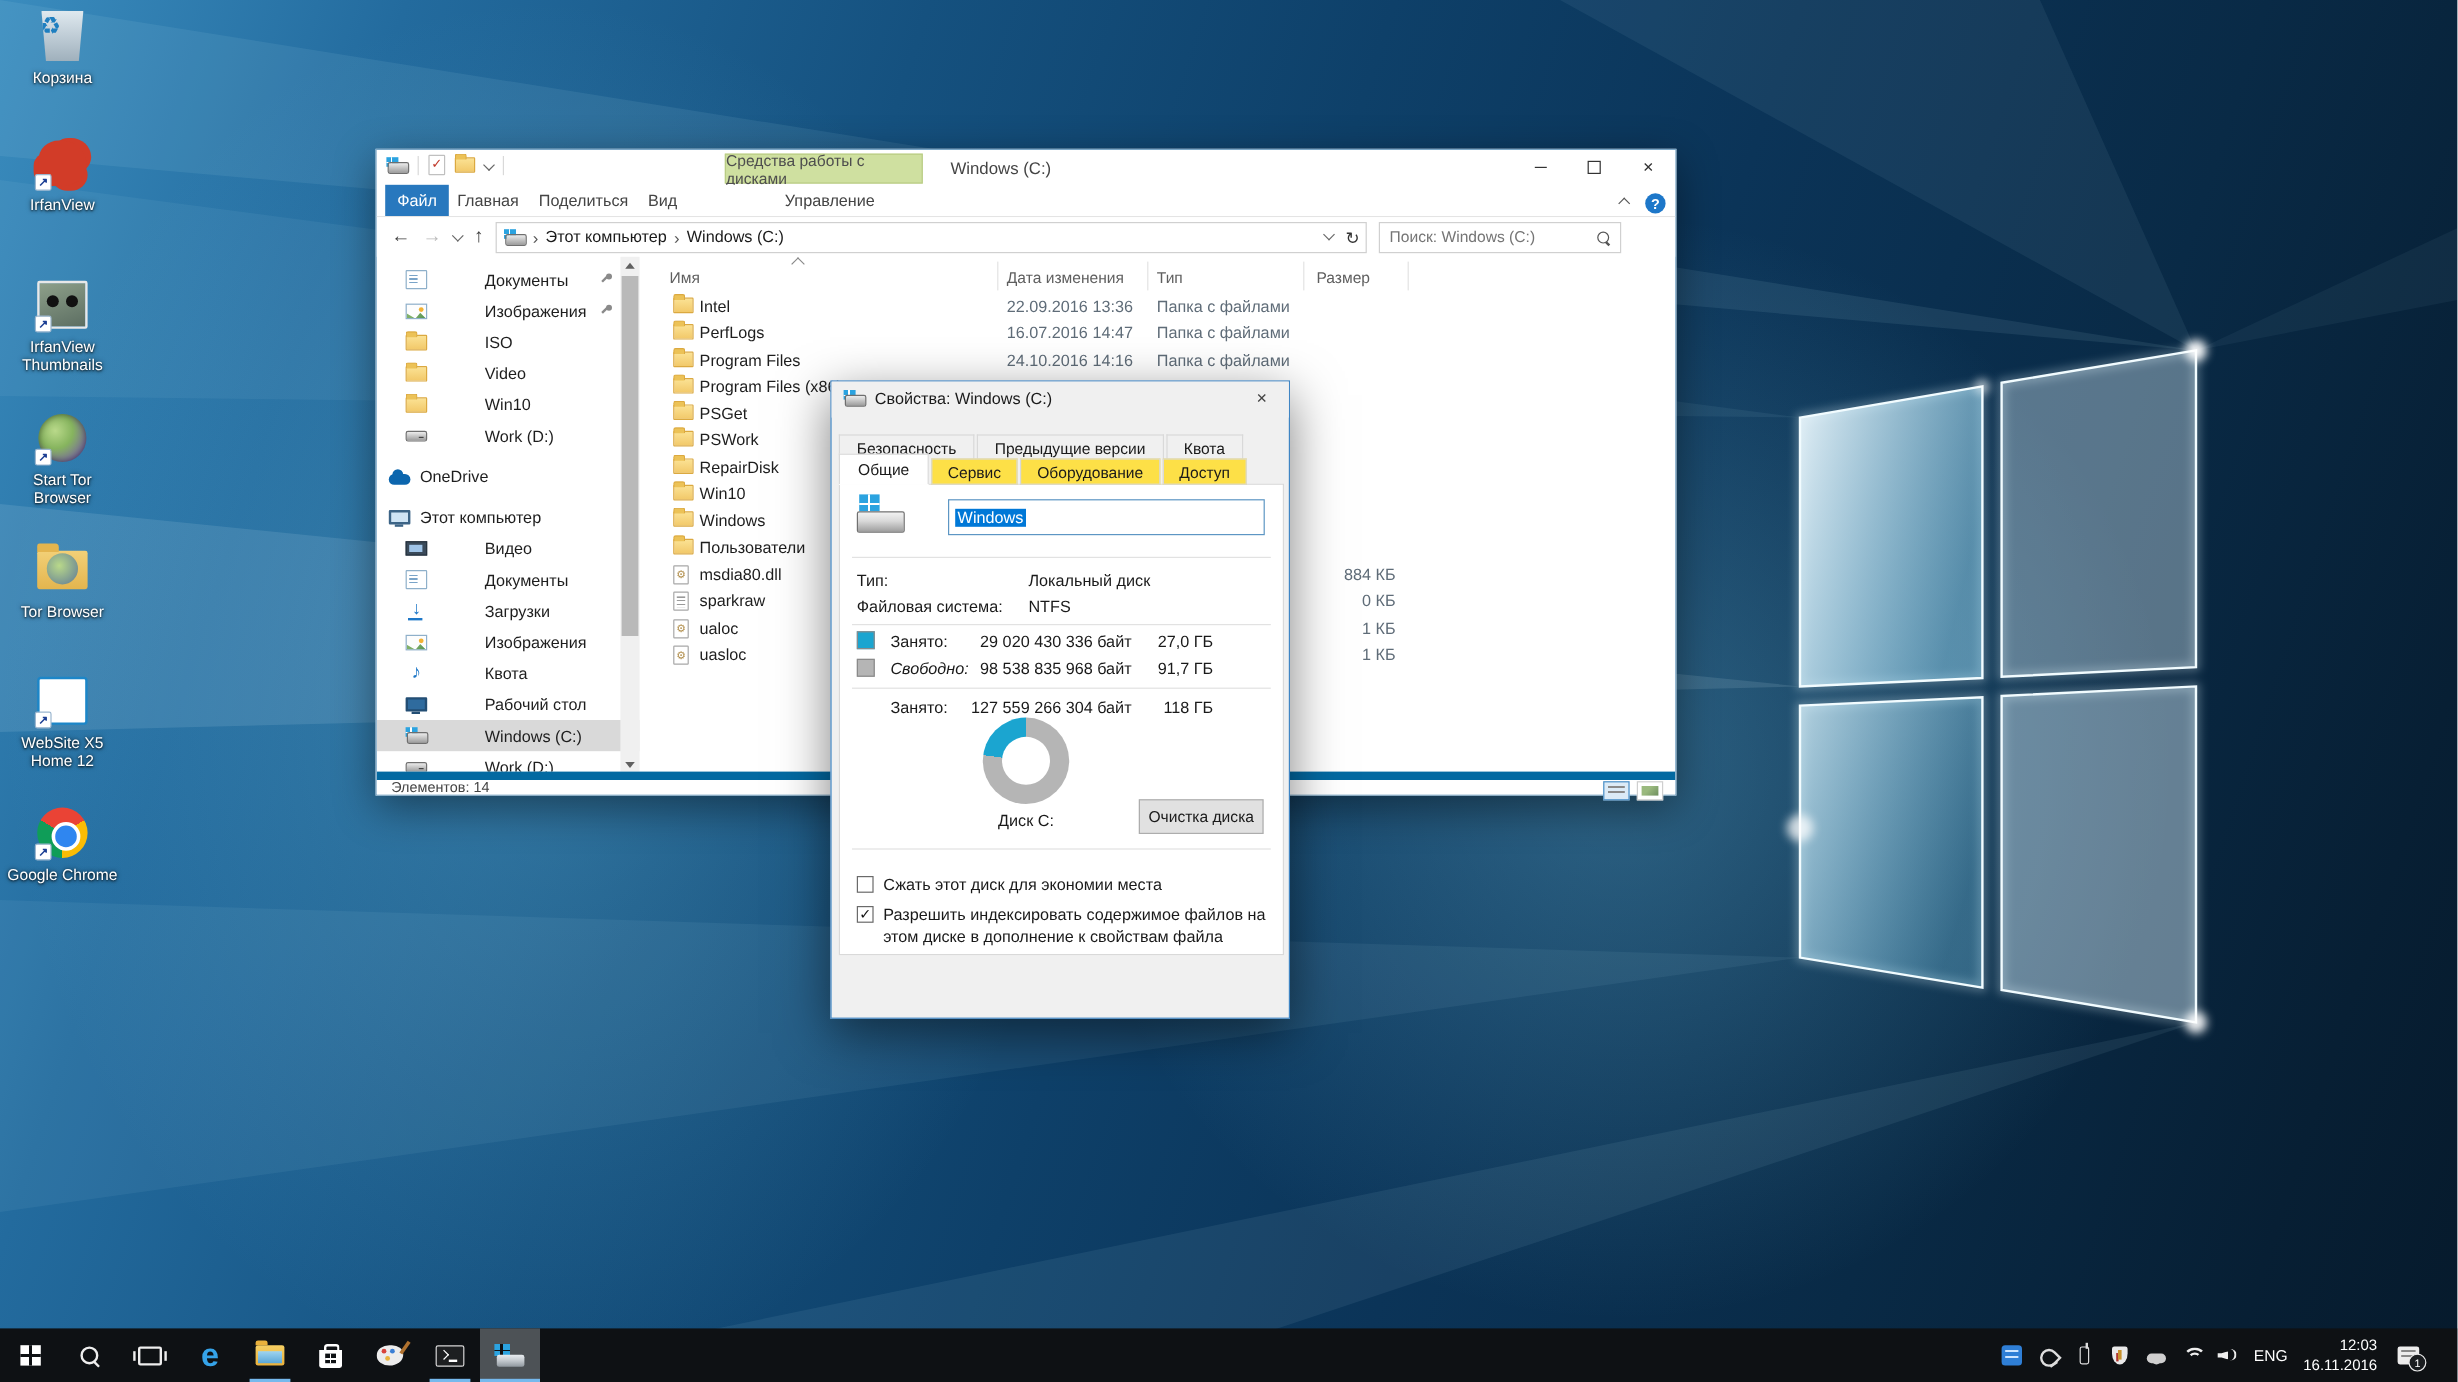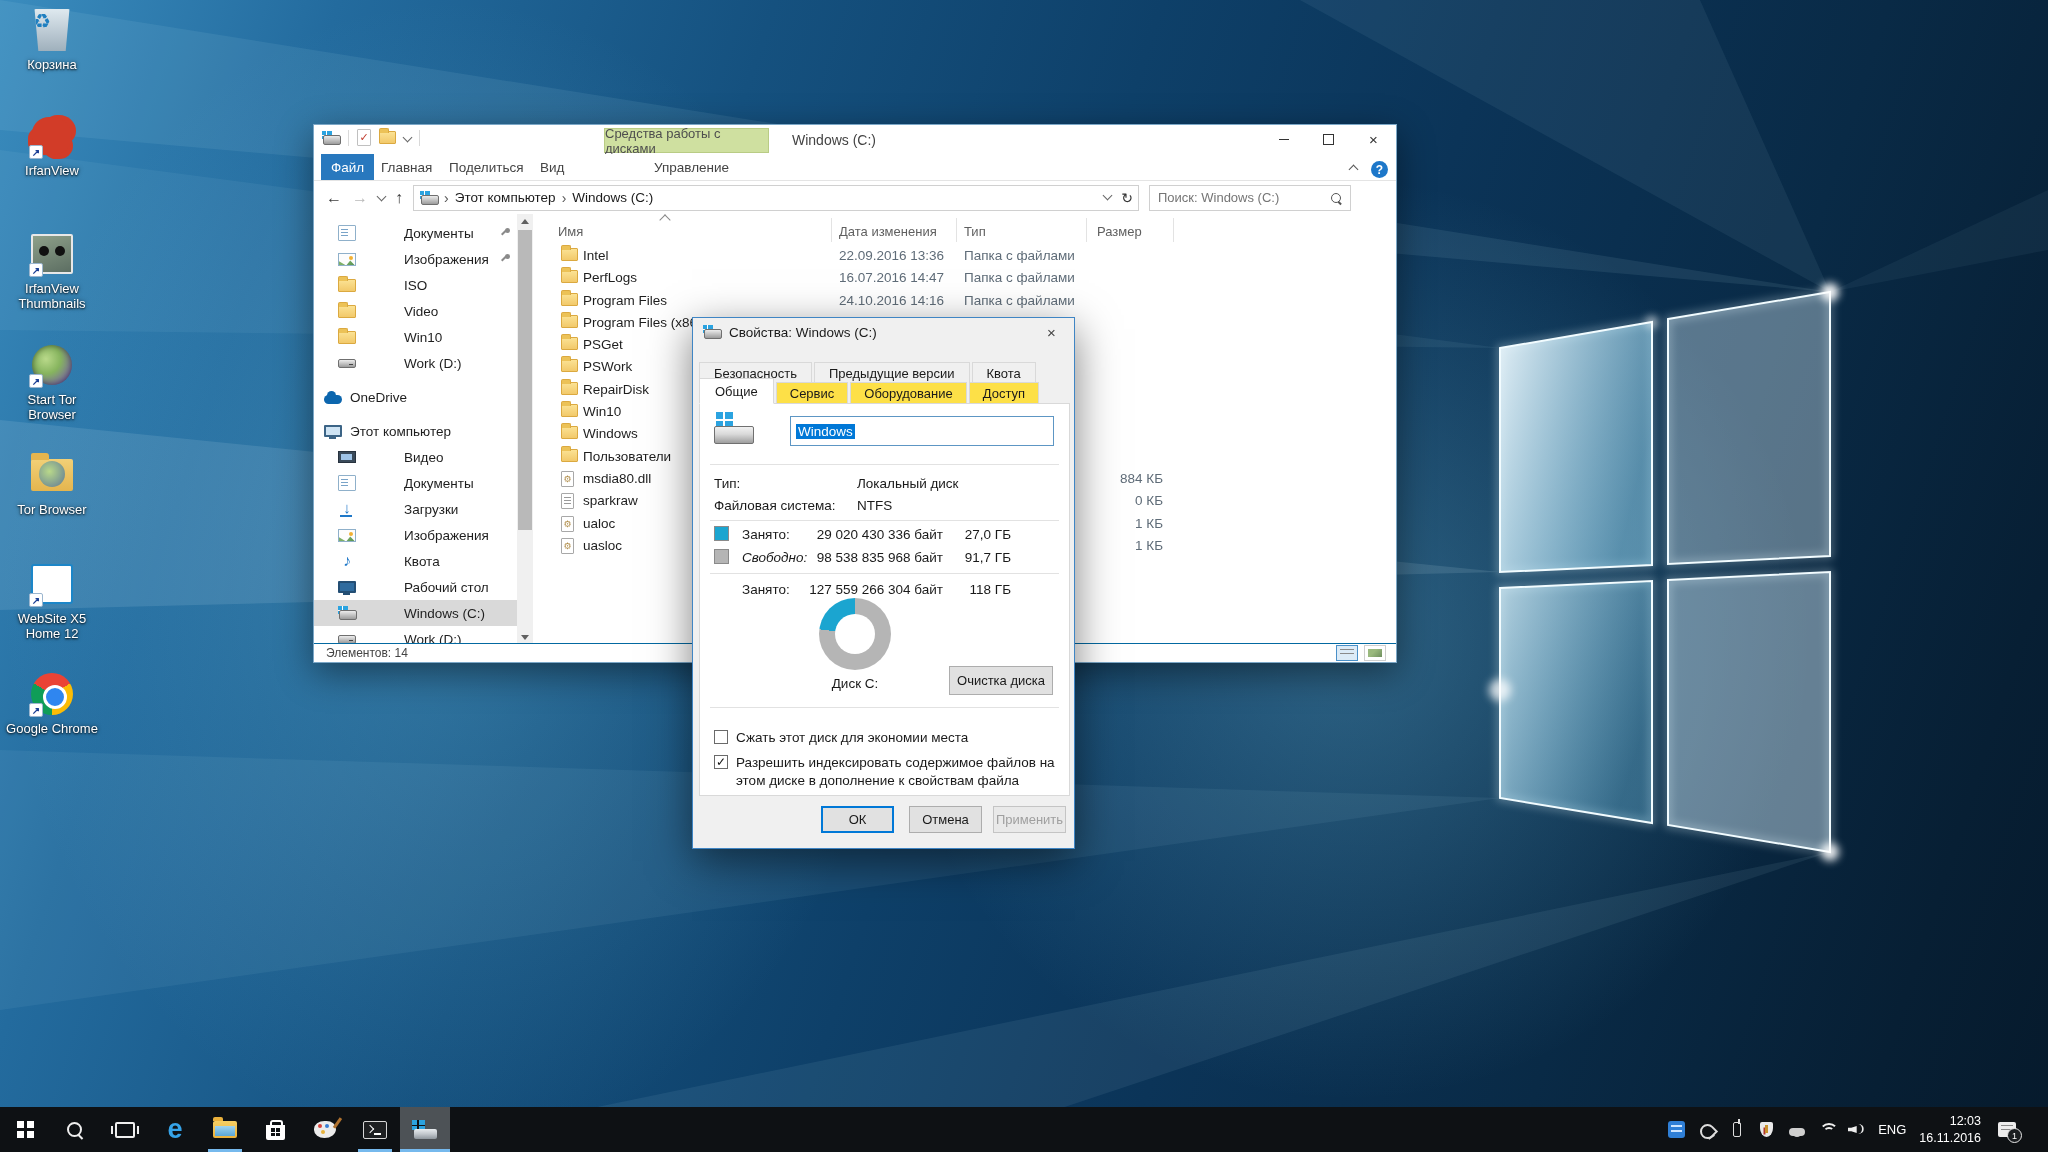--- a/index.html
+++ b/index.html
@@ -147,21 +147,21 @@
   .fl-header .hsep { position:absolute; top:2px; width:1px; height:24px; background:#e3e3e3; }
   .fl-sort { position:absolute; left:128px; top:0px; width:8px; height:8px; border-right:1.5px solid #888; border-bottom:1.5px solid #888; transform:rotate(-135deg); }
   .fl-rows { position:absolute; left:0; top:31px; width:100%; }
   .f-row { position:relative; height:22.3px; font-size:13.5px; color:#1e1e1e; }
   .f-row .mini { position:absolute; left:28px; top:3px; }
   .f-name { position:absolute; left:50px; top:3px; }
   .f-date { position:absolute; left:306px; top:3px; color:#5f6c78; }
   .f-type { position:absolute; left:431px; top:3px; color:#5f6c78; }
   .f-size { position:absolute; right:233px; top:3px; color:#5f6c78; }
 
-  .status-bar { position:absolute; left:0; bottom:0; width:100%; height:19px; border-top:1px solid #0369a1; background:#fff;
+  .status-bar { position:absolute; left:0; bottom:0; width:100%; height:19px; border-top:7px solid #0369a1; background:#fff;
     font-size:12px; color:#444; display:flex; align-items:center; padding-left:12px; }
   .view-toggles { position:absolute; right:10px; top:1px; display:flex; gap:6px; }
   .vt { width:22px; height:16px; background:#fff; border:1px solid #cfcfcf; position:relative; }
   .vt.active { border:1px solid #4a90c8; background:#dcebf7; }
   .vt-details::after { content:""; position:absolute; inset:3px; background:repeating-linear-gradient(#8a8a8a 0 1.5px, transparent 1.5px 4px); }
   .vt-thumbs::after { content:""; position:absolute; inset:3px; background:linear-gradient(135deg,#9ab97e 40%,#6f8f5f); }
 
   
   .dialog { position:absolute; left:692px; top:317px; width:383px; height:532px; background:#f0f0f0;
     border:1px solid #3f85c4; box-shadow:0 12px 40px rgba(0,0,0,.5); font-size:13.5px; color:#1a1a1a; }
@@ -776,25 +776,20 @@
       <div class="cb-row" style="top:325px;">
         <span class="cb-box"></span>
         <span class="cb-label">Сжать этот диск для экономии места</span>
       </div>
       <div class="cb-row" style="top:350px;">
         <span class="cb-box checked"></span>
         <span class="cb-label">Разрешить индексировать содержимое файлов на этом диске в дополнение к свойствам файла</span>
       </div>
     </div>
 
-    <div class="dlg-footer">
-      <button class="btn fbtn ok">ОК</button>
-      <button class="btn fbtn cancel">Отмена</button>
-      <button class="btn fbtn apply" disabled="">Применить</button>
-    </div>
   </div>
 
   <div class="taskbar">
     <div class="tb-apps">
 
         <div class="tb-cell">
           <span class="mini ic-start"></span>
         </div>
 
         <div class="tb-cell">

